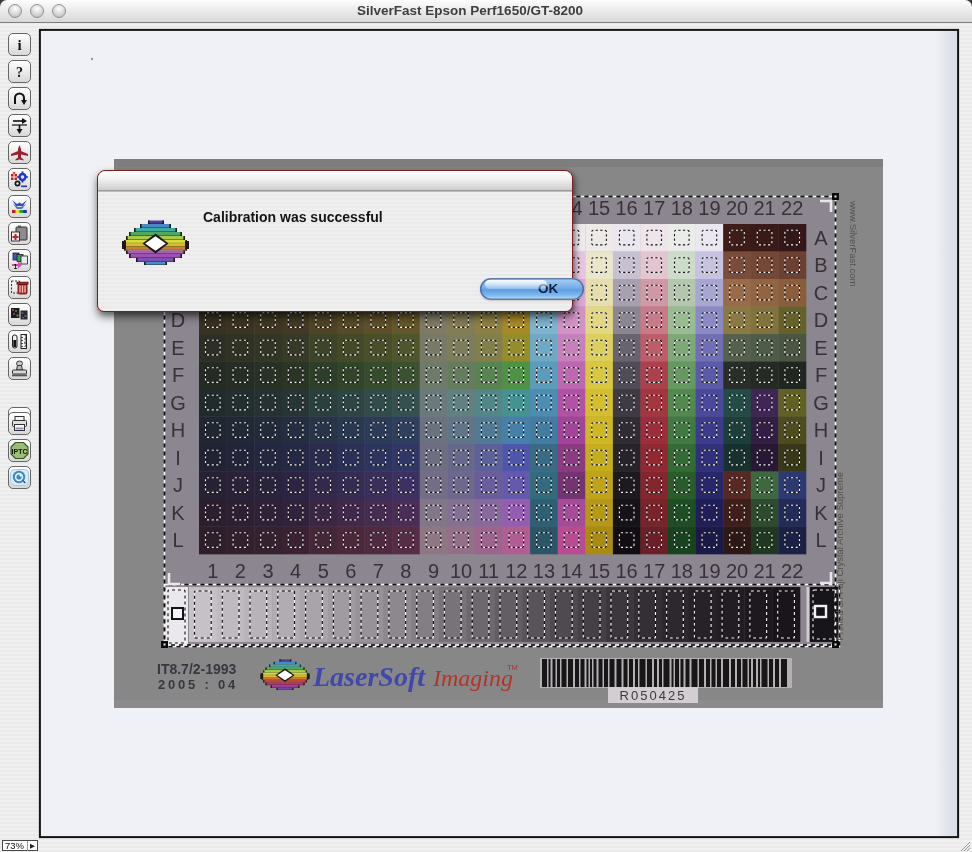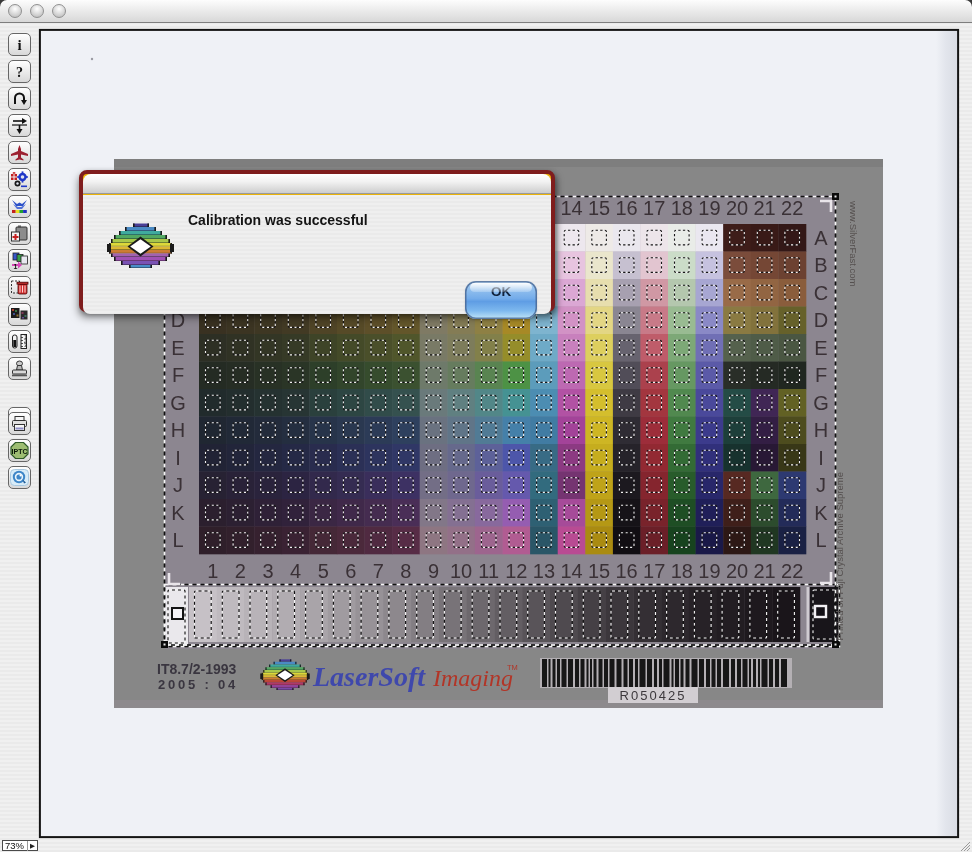--- a/index.html
+++ b/index.html
@@ -16,35 +16,35 @@
 .tbtn{position:absolute;left:8px;width:23px;height:23px;border:1.5px solid #666;
  border-radius:5px;background:linear-gradient(180deg,#ffffff,#d8d8d8);
  box-sizing:border-box;display:flex;align-items:center;justify-content:center;}
 #statusbar{position:absolute;left:0;top:838px;width:972px;height:14px;}
 #zoombox{position:absolute;left:2px;top:840px;width:36px;height:11px;background:#fff;
  border:1px solid #4a4a4a;font-size:9.5px;color:#111;line-height:10px;box-sizing:border-box;}
 #zoombox .pct{position:absolute;left:2px;top:0px;}
 #zoombox .arr{position:absolute;right:0px;top:0px;font-size:6.5px;color:#222;border-left:1px solid #9a9a9a;
  width:9px;height:10px;text-align:center;line-height:9px;}
 #grip{position:absolute;right:1px;top:841px;width:11px;height:11px;}
-#dialog{position:absolute;left:79px;top:170px;width:476px;height:142px;
- border-radius:8px 8px 7px 7px;background:#eab308;border:4px solid #7f1d1d;
+#dialog{position:absolute;left:97px;top:170px;width:476px;height:142px;
+ border-radius:8px 8px 7px 7px;background:#fca5a5;border:1px solid #7f1d1d;
  box-shadow:0 5px 9px rgba(0,0,0,0.5), 2px 2px 5px rgba(0,0,0,0.25);box-sizing:border-box;}
 #dlgtitle{position:absolute;left:0;top:0;width:100%;height:20px;border-radius:8px 8px 0 0;
  background:linear-gradient(180deg,#ffffff 0,#f2f2f2 40%,#cdcdcd 100%);
  border-bottom:1px solid #9a9a9a;box-sizing:border-box;}
 #dlgbody{position:absolute;left:0;top:21px;width:100%;height:119px;
  background:repeating-linear-gradient(180deg,#efefef 0 2px,#eaeaea 2px 4px);
  border-radius:0 0 7px 7px;}
 #dlgh{position:absolute;left:105px;top:38px;font-size:14px;font-weight:bold;color:#141414;}
 #dlgt{position:absolute;left:105px;top:62px;font-size:11.8px;color:#1a1a1a;}
-#okbtn{position:absolute;left:382px;top:107px;width:72px;height:38px;border-radius:11px;
+#okbtn{position:absolute;left:382px;top:107px;width:72px;height:22px;border-radius:11px;
  background:linear-gradient(180deg,#d4e9fa 0%,#a0c9f0 10%,#74acea 46%,#5f9de4 54%,#7db8ee 78%,#b6def6 96%);
  box-shadow:inset 0 0 0 1.5px rgba(70,100,145,0.8), 0 1px 2px rgba(0,0,0,0.18);
- text-align:center;font-size:13.5px;font-weight:bold;color:#10223c;line-height:21px;}
+ text-align:center;font-size:13.5px;font-weight:bold;color:#10223c;line-height:21px;padding-left:32px;}
 #okbtn .gl{position:absolute;left:5px;top:1.5px;width:62px;height:9px;border-radius:8px;
  background:linear-gradient(180deg,rgba(255,255,255,0.95),rgba(255,255,255,0.22));}
 </style></head>
 <body>
 <div id="canvas"></div>
 <svg style="position:absolute;left:0;top:0" width="972" height="852" viewBox="0 0 972 852">
 <defs>
       <linearGradient id="sbg" x1="0" y1="0" x2="1" y2="0">
         <stop offset="0" stop-color="#eff1f6"></stop>
         <stop offset="0.45" stop-color="#e2e5ec"></stop>
@@ -1116,20 +1116,21 @@
 <rect x="608" y="687" width="90" height="16" fill="#d2ced2"></rect>
 <text x="653" y="700" font-family="Liberation Sans, sans-serif" font-size="13px" letter-spacing="2" fill="#3c383c" text-anchor="middle">R050425</text>
 <text x="850" y="201" font-family="Liberation Sans, sans-serif" font-size="9.5px" fill="#55504f" transform="rotate(90 850 201)">www.SilverFast.com</text>
 <text x="845.5" y="641" font-family="Liberation Sans, sans-serif" font-size="9.5px" fill="#55504f" transform="rotate(-90 844 642)">Printed on Fuji Crystal Archive Supreme</text>
 <rect x="39.9" y="29.9" width="918.2" height="807.2" fill="none" stroke="#141414" stroke-width="2"></rect>
 </svg>
 <div id="titlebar">
  <div class="tl" style="left:8px"></div>
  <div class="tl" style="left:30px"></div>
  <div class="tl" style="left:52px"></div>
+ <div id="wtitle">SilverFast Epson Perf1650/GT-8200</div>
 </div>
 <div class="tbtn" style="top:32.5px">
     <svg width="19" height="17" viewBox="0 0 19 17">
       <text x="9.5" y="13.5" font-family="Liberation Serif,serif" font-size="15" font-weight="bold" fill="#111" text-anchor="middle">i</text>
     </svg>
   </div>
 <div class="tbtn" style="top:59.6px">
     <svg width="19" height="17" viewBox="0 0 19 17">
       <text x="9.5" y="13.5" font-family="Liberation Serif,serif" font-size="14" font-weight="bold" fill="#111" text-anchor="middle">?</text>
     </svg>

